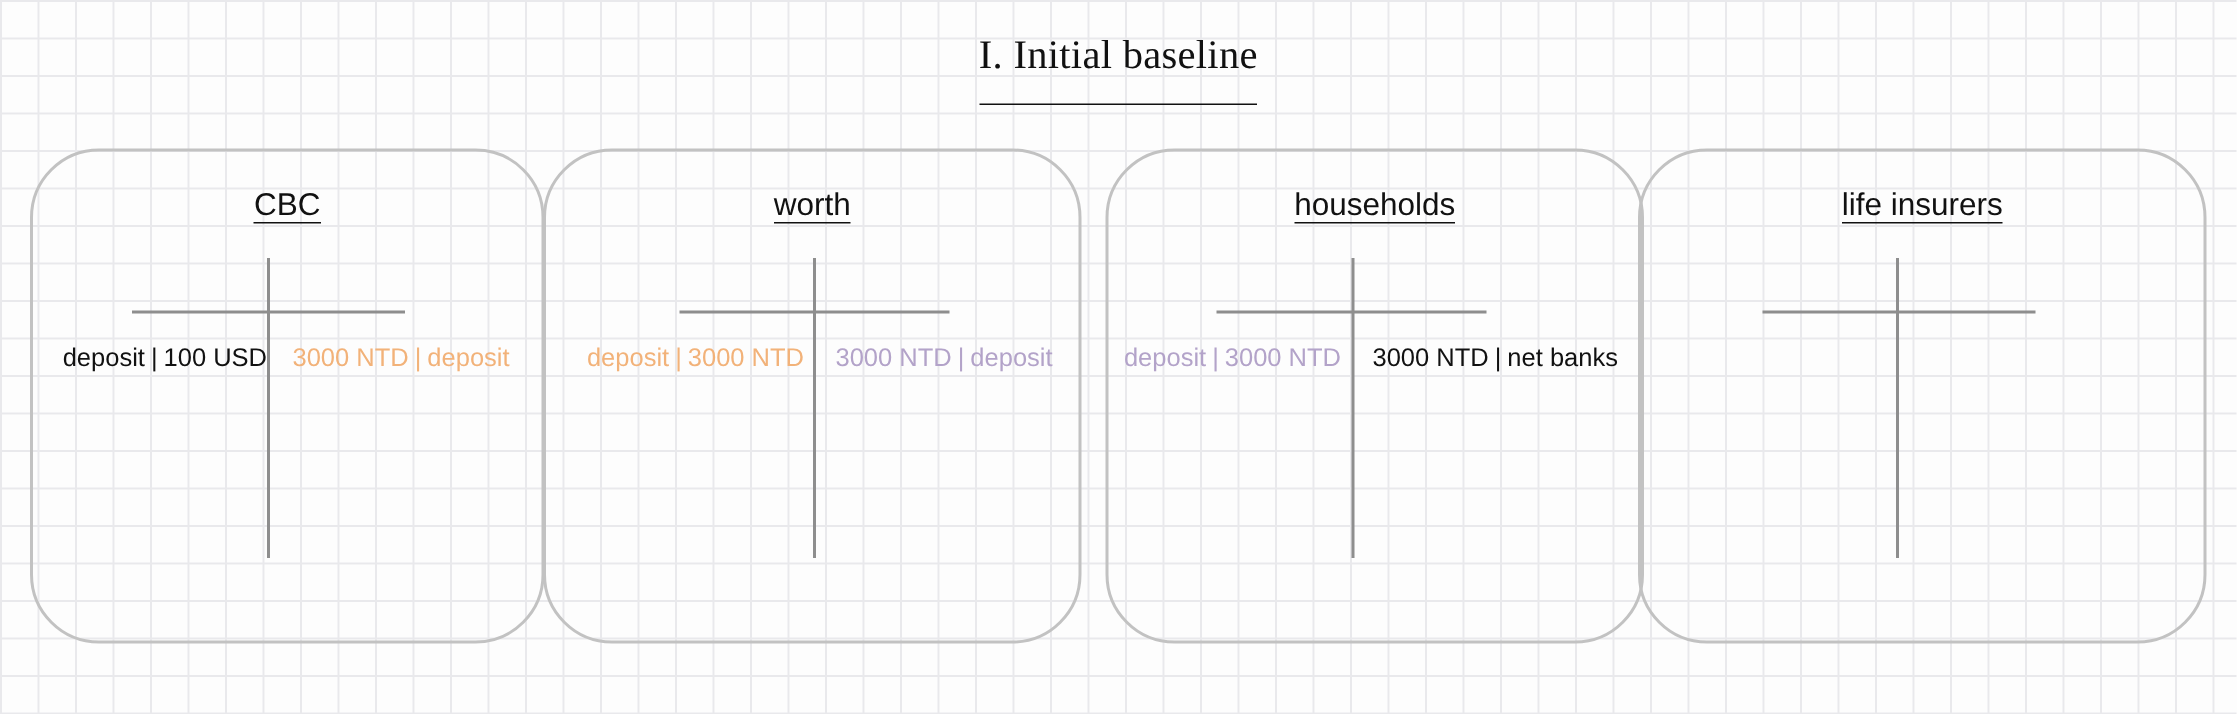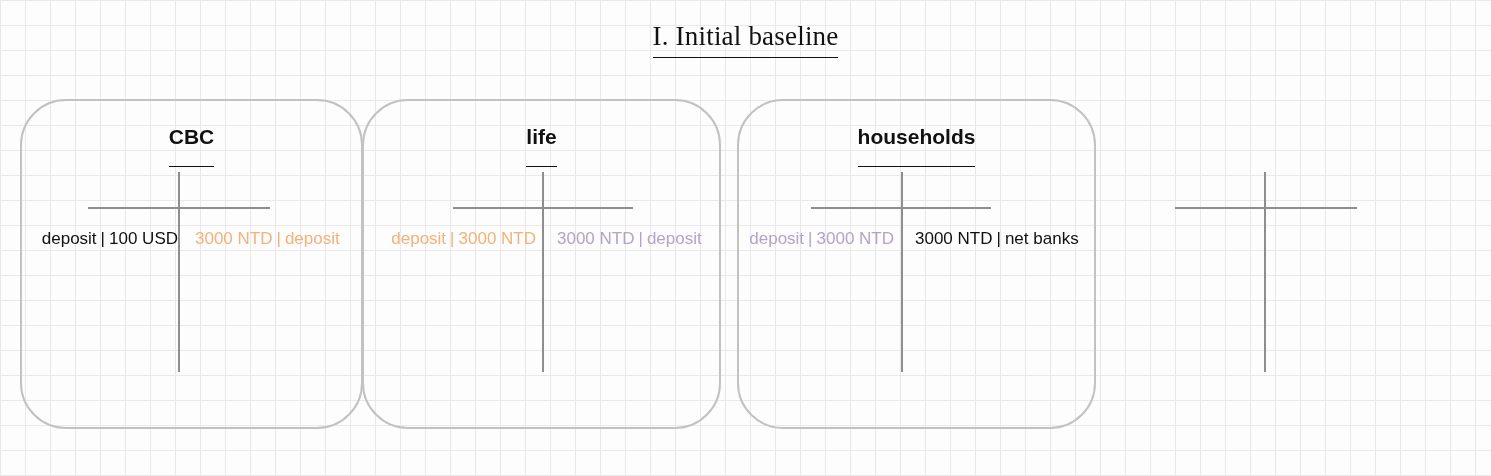--- a/index.html
+++ b/index.html
@@ -39,21 +39,21 @@
     top: 21px;
     width: 1491px;
     text-align: center;
     font-family: "Liberation Serif", serif;
     font-size: 27px;
     color: #111111;
     letter-spacing: 0.2px;
   }
   #page-title .ul {
     border-bottom: 1.6px solid #111111;
-    padding-bottom: 6px;
+    padding-bottom: 18px;
   }
 
   
   .agent-box {
     position: absolute;
     top: 99px;
     height: 330px;
     border: 2.5px solid #c2c2c2;
     border-radius: 46px;
     background: transparent;
@@ -63,22 +63,21 @@
     position: absolute;
     top: 24px;
     left: 0;
     width: 100%;
     text-align: center;
     font-size: 21px;
     color: #111111;
   }
   .box-title .ul {
     border-bottom: 1.5px solid #111111;
-    padding-bottom: 18px;
-    font-weight: bold;
+    padding-bottom: 0;
   }
 
   
   .t-vline {
     position: absolute;
     width: 1.6px;
     background: #8e8e8e;
   }
   .t-hline {
     position: absolute;
@@ -113,21 +112,21 @@
   <div class="t-vline" style="left:178px; top:172px; height:200px;"></div>
   <div class="t-hline" style="left:88px; top:207px; width:182px;"></div>
   <div class="ledger-entry left" style="right:1313px; color:#111111;">
     <span>deposit</span><span class="sep">|</span><span>100 USD</span>
   </div>
   <div class="ledger-entry right" style="left:195px; color:#f2b279;">
     <span>3000 NTD</span><span class="sep">|</span><span>deposit</span>
   </div>
 
   <div class="agent-box" style="left:362px; width:359px;">
-    <div class="box-title"><span class="ul">life</span></div>
+    <div class="box-title"><span class="ul">worth</span></div>
   </div>
   <div class="t-vline" style="left:542px; top:172px; height:200px;"></div>
   <div class="t-hline" style="left:453px; top:207px; width:180px;"></div>
   <div class="ledger-entry left" style="right:955px; color:#f2b279;">
     <span>deposit</span><span class="sep">|</span><span>3000 NTD</span>
   </div>
   <div class="ledger-entry right" style="left:557px; color:#b3a3c9;">
     <span>3000 NTD</span><span class="sep">|</span><span>deposit</span>
   </div>
 
@@ -136,16 +135,19 @@
   </div>
   <div class="t-vline" style="left:901px; top:172px; height:200px;"></div>
   <div class="t-hline" style="left:811px; top:207px; width:180px;"></div>
   <div class="ledger-entry left" style="right:597px; color:#b3a3c9;">
     <span>deposit</span><span class="sep">|</span><span>3000 NTD</span>
   </div>
   <div class="ledger-entry right" style="left:915px; color:#111111;">
     <span>3000 NTD</span><span class="sep">|</span><span>net banks</span>
   </div>
 
+  <div class="agent-box" style="left:1092px; width:379px;">
+    <div class="box-title"><span class="ul">life insurers</span></div>
+  </div>
   <div class="t-vline" style="left:1264px; top:172px; height:200px;"></div>
   <div class="t-hline" style="left:1175px; top:207px; width:182px;"></div>
 
 </div>
 
 </body></html>

